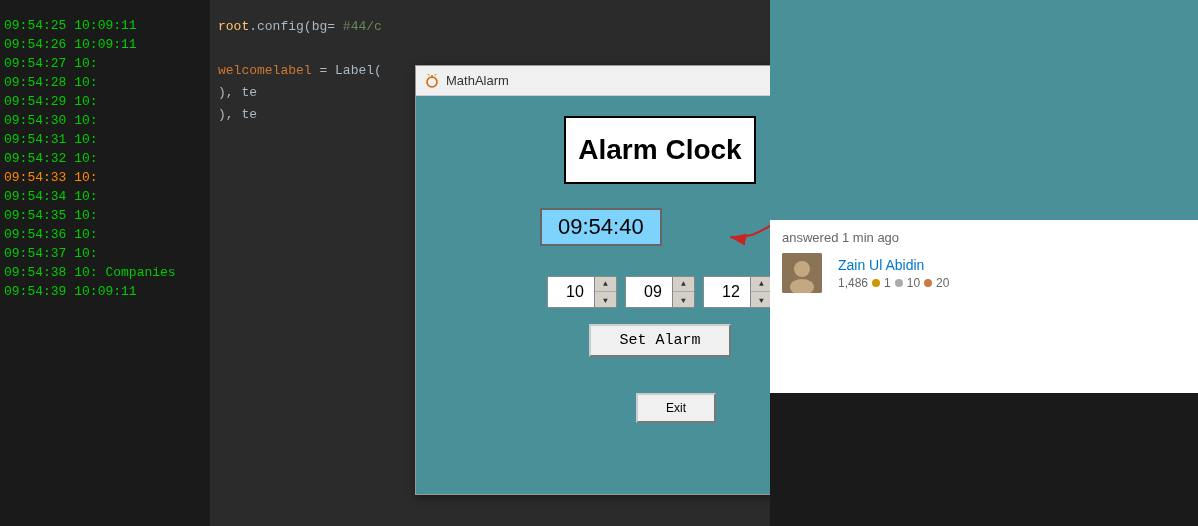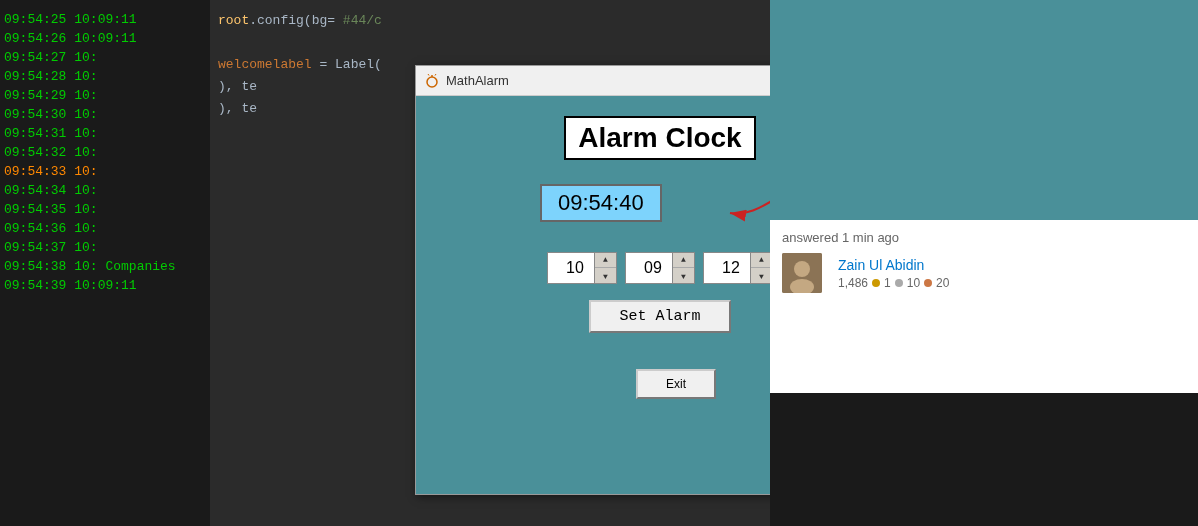--- a/index.html
+++ b/index.html
@@ -12,21 +12,21 @@
       background: #1a1a1a;
       display: flex;
       position: relative;
     }
 
     
     .terminal-panel {
       width: 210px;
       height: 526px;
       background: #1a1a1a;
-      padding: 10px 4px;
+      padding: 16px 4px;
       overflow: hidden;
       flex-shrink: 0;
     }
 
     .terminal-line {
       font-size: 13px;
       line-height: 19px;
       color: #00cc00;
       white-space: nowrap;
     }
@@ -38,21 +38,21 @@
     .code-panel {
       width: 560px;
       height: 526px;
       background: #2b2b2b;
       overflow: hidden;
       flex-shrink: 0;
       position: relative;
     }
 
     .code-content {
-      padding: 10px 8px;
+      padding: 16px 8px;
       font-size: 13px;
       color: #a9b7c6;
       line-height: 22px;
     }
 
     .code-content .keyword { color: #cc7832; }
     .code-content .string { color: #6a8759; }
     .code-content .func { color: #ffc66d; }
 
     
@@ -109,21 +109,21 @@
       align-items: center;
       padding-top: 20px;
       gap: 16px;
     }
 
     .alarm-heading {
       font-size: 28px;
       font-weight: bold;
       color: #000;
       background: white;
-      padding: 4px 12px;
+      padding: 16px 12px;
       border: 2px solid #000;
       font-family: Arial, sans-serif;
     }
 
     .current-time {
       font-size: 22px;
       font-weight: normal;
       color: #000;
       background: #7dd3fc;
       border: 2px solid #666;

